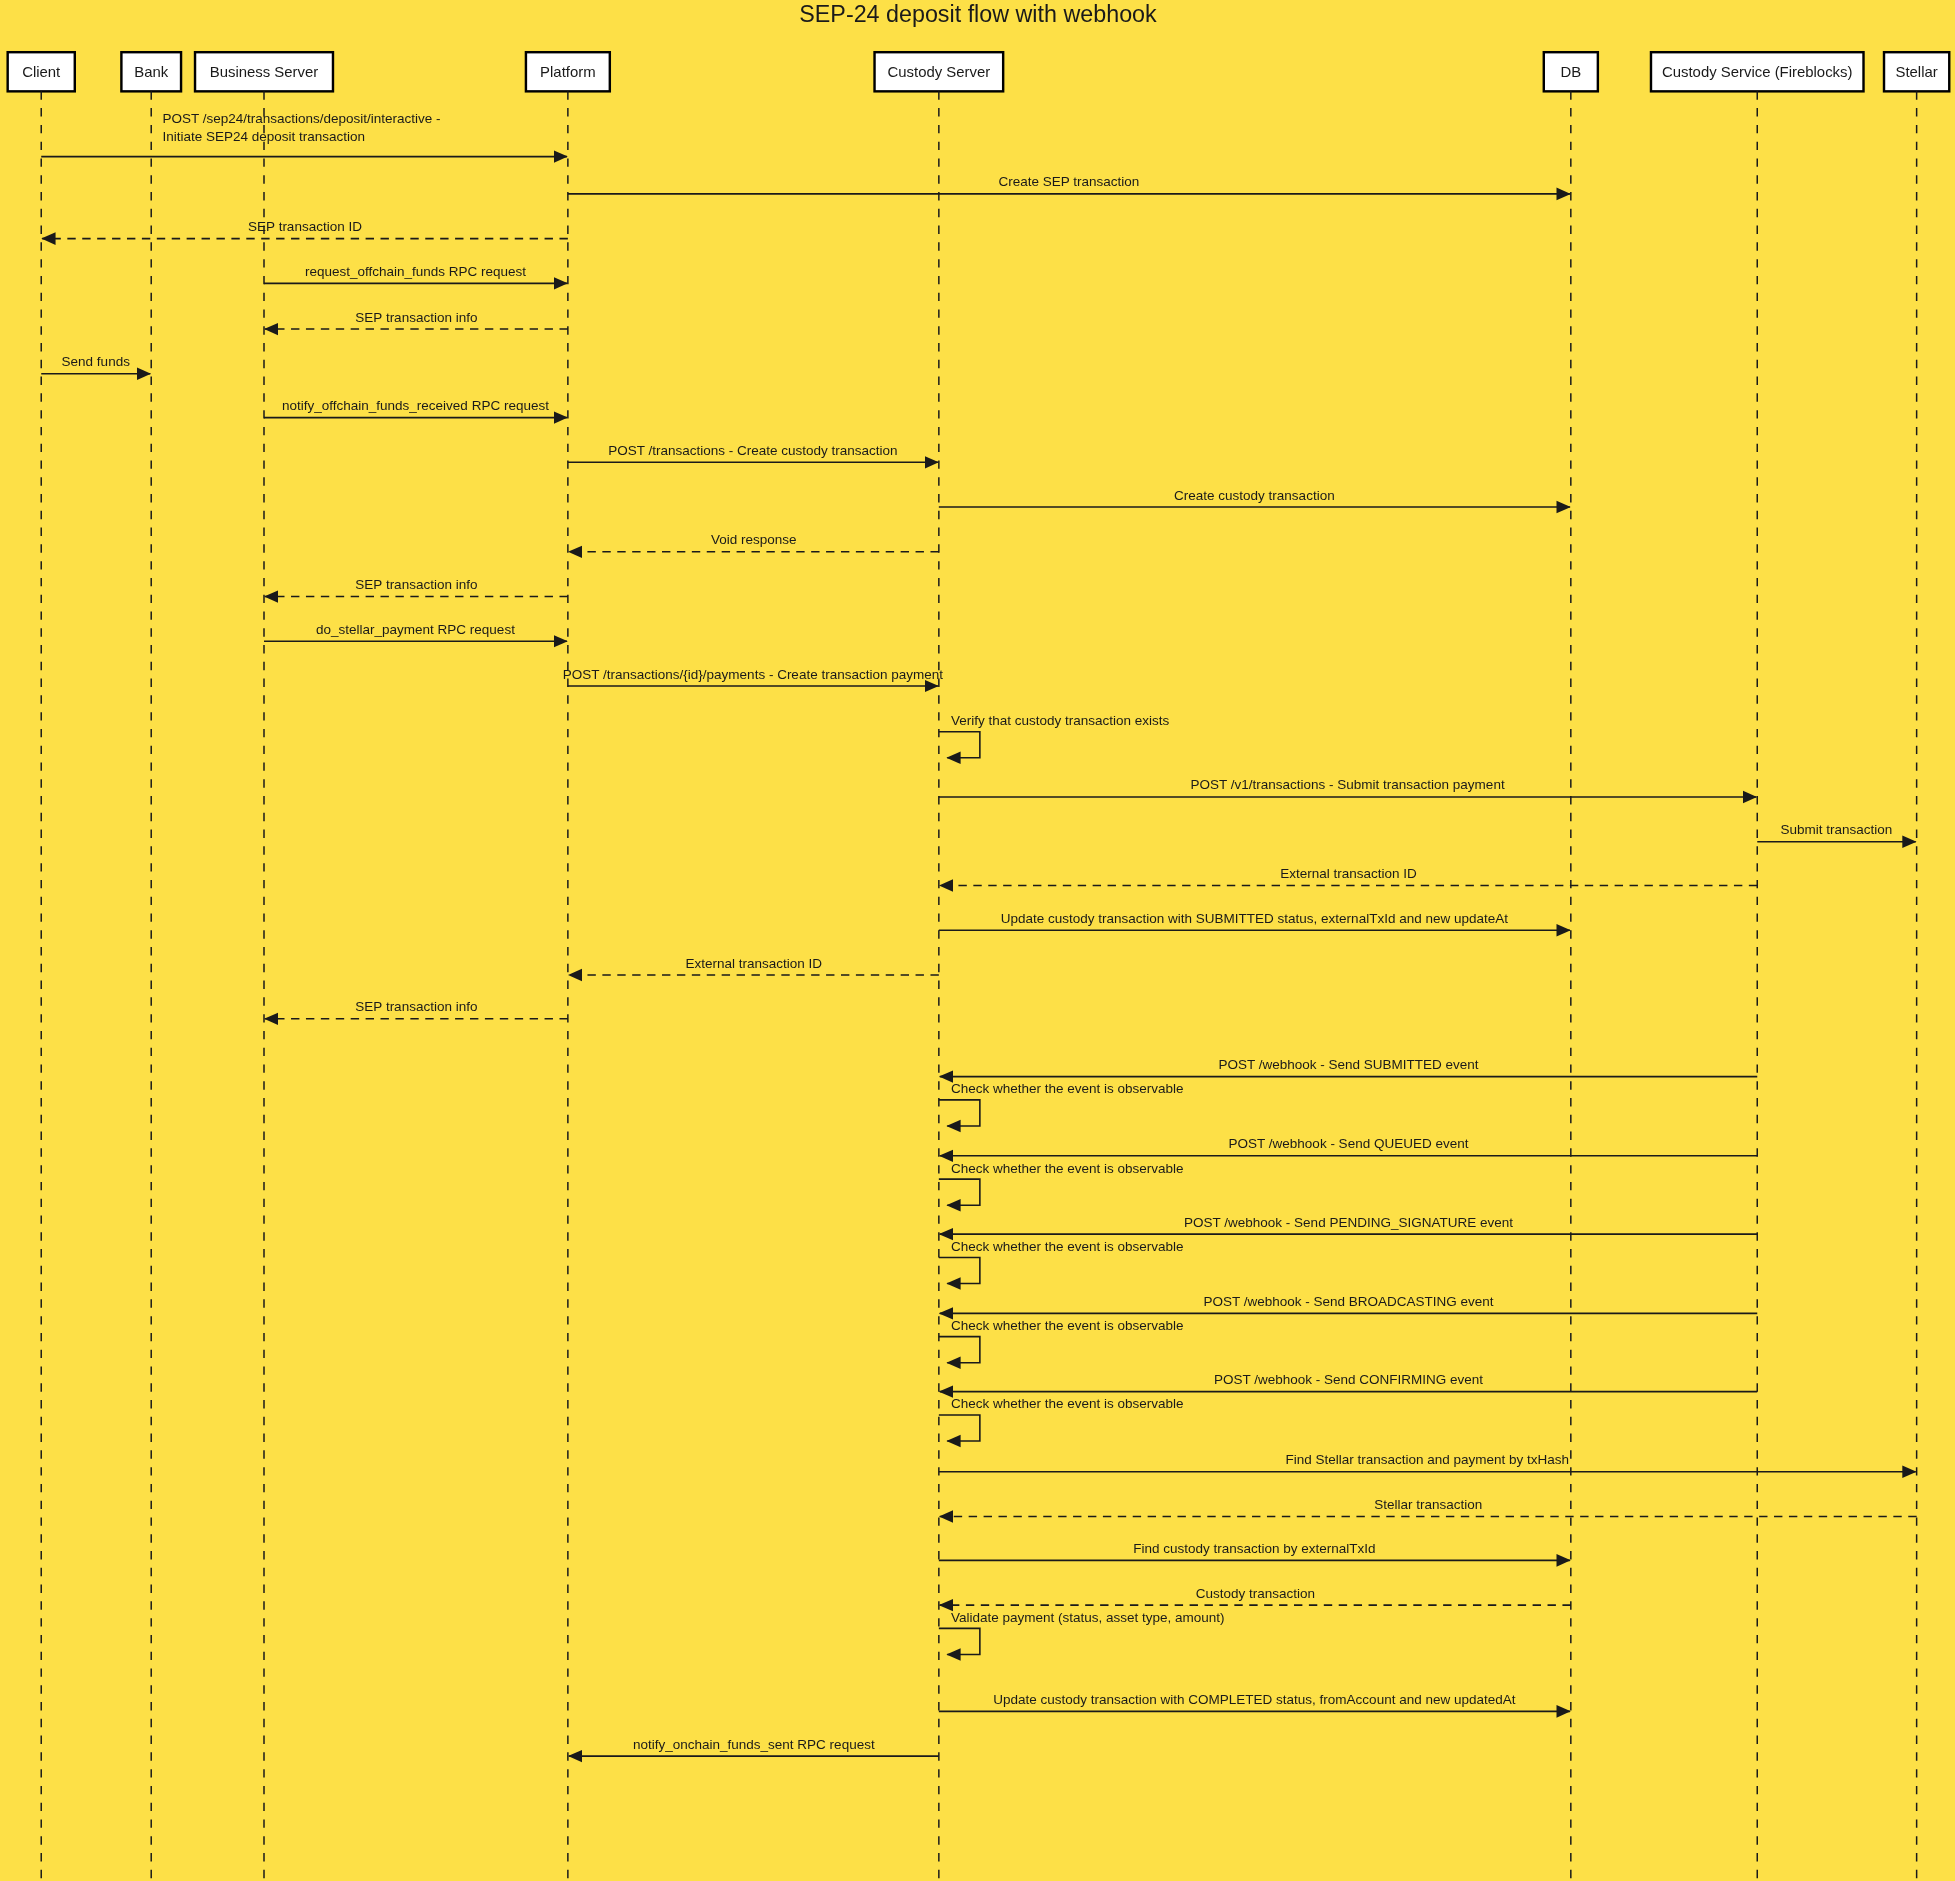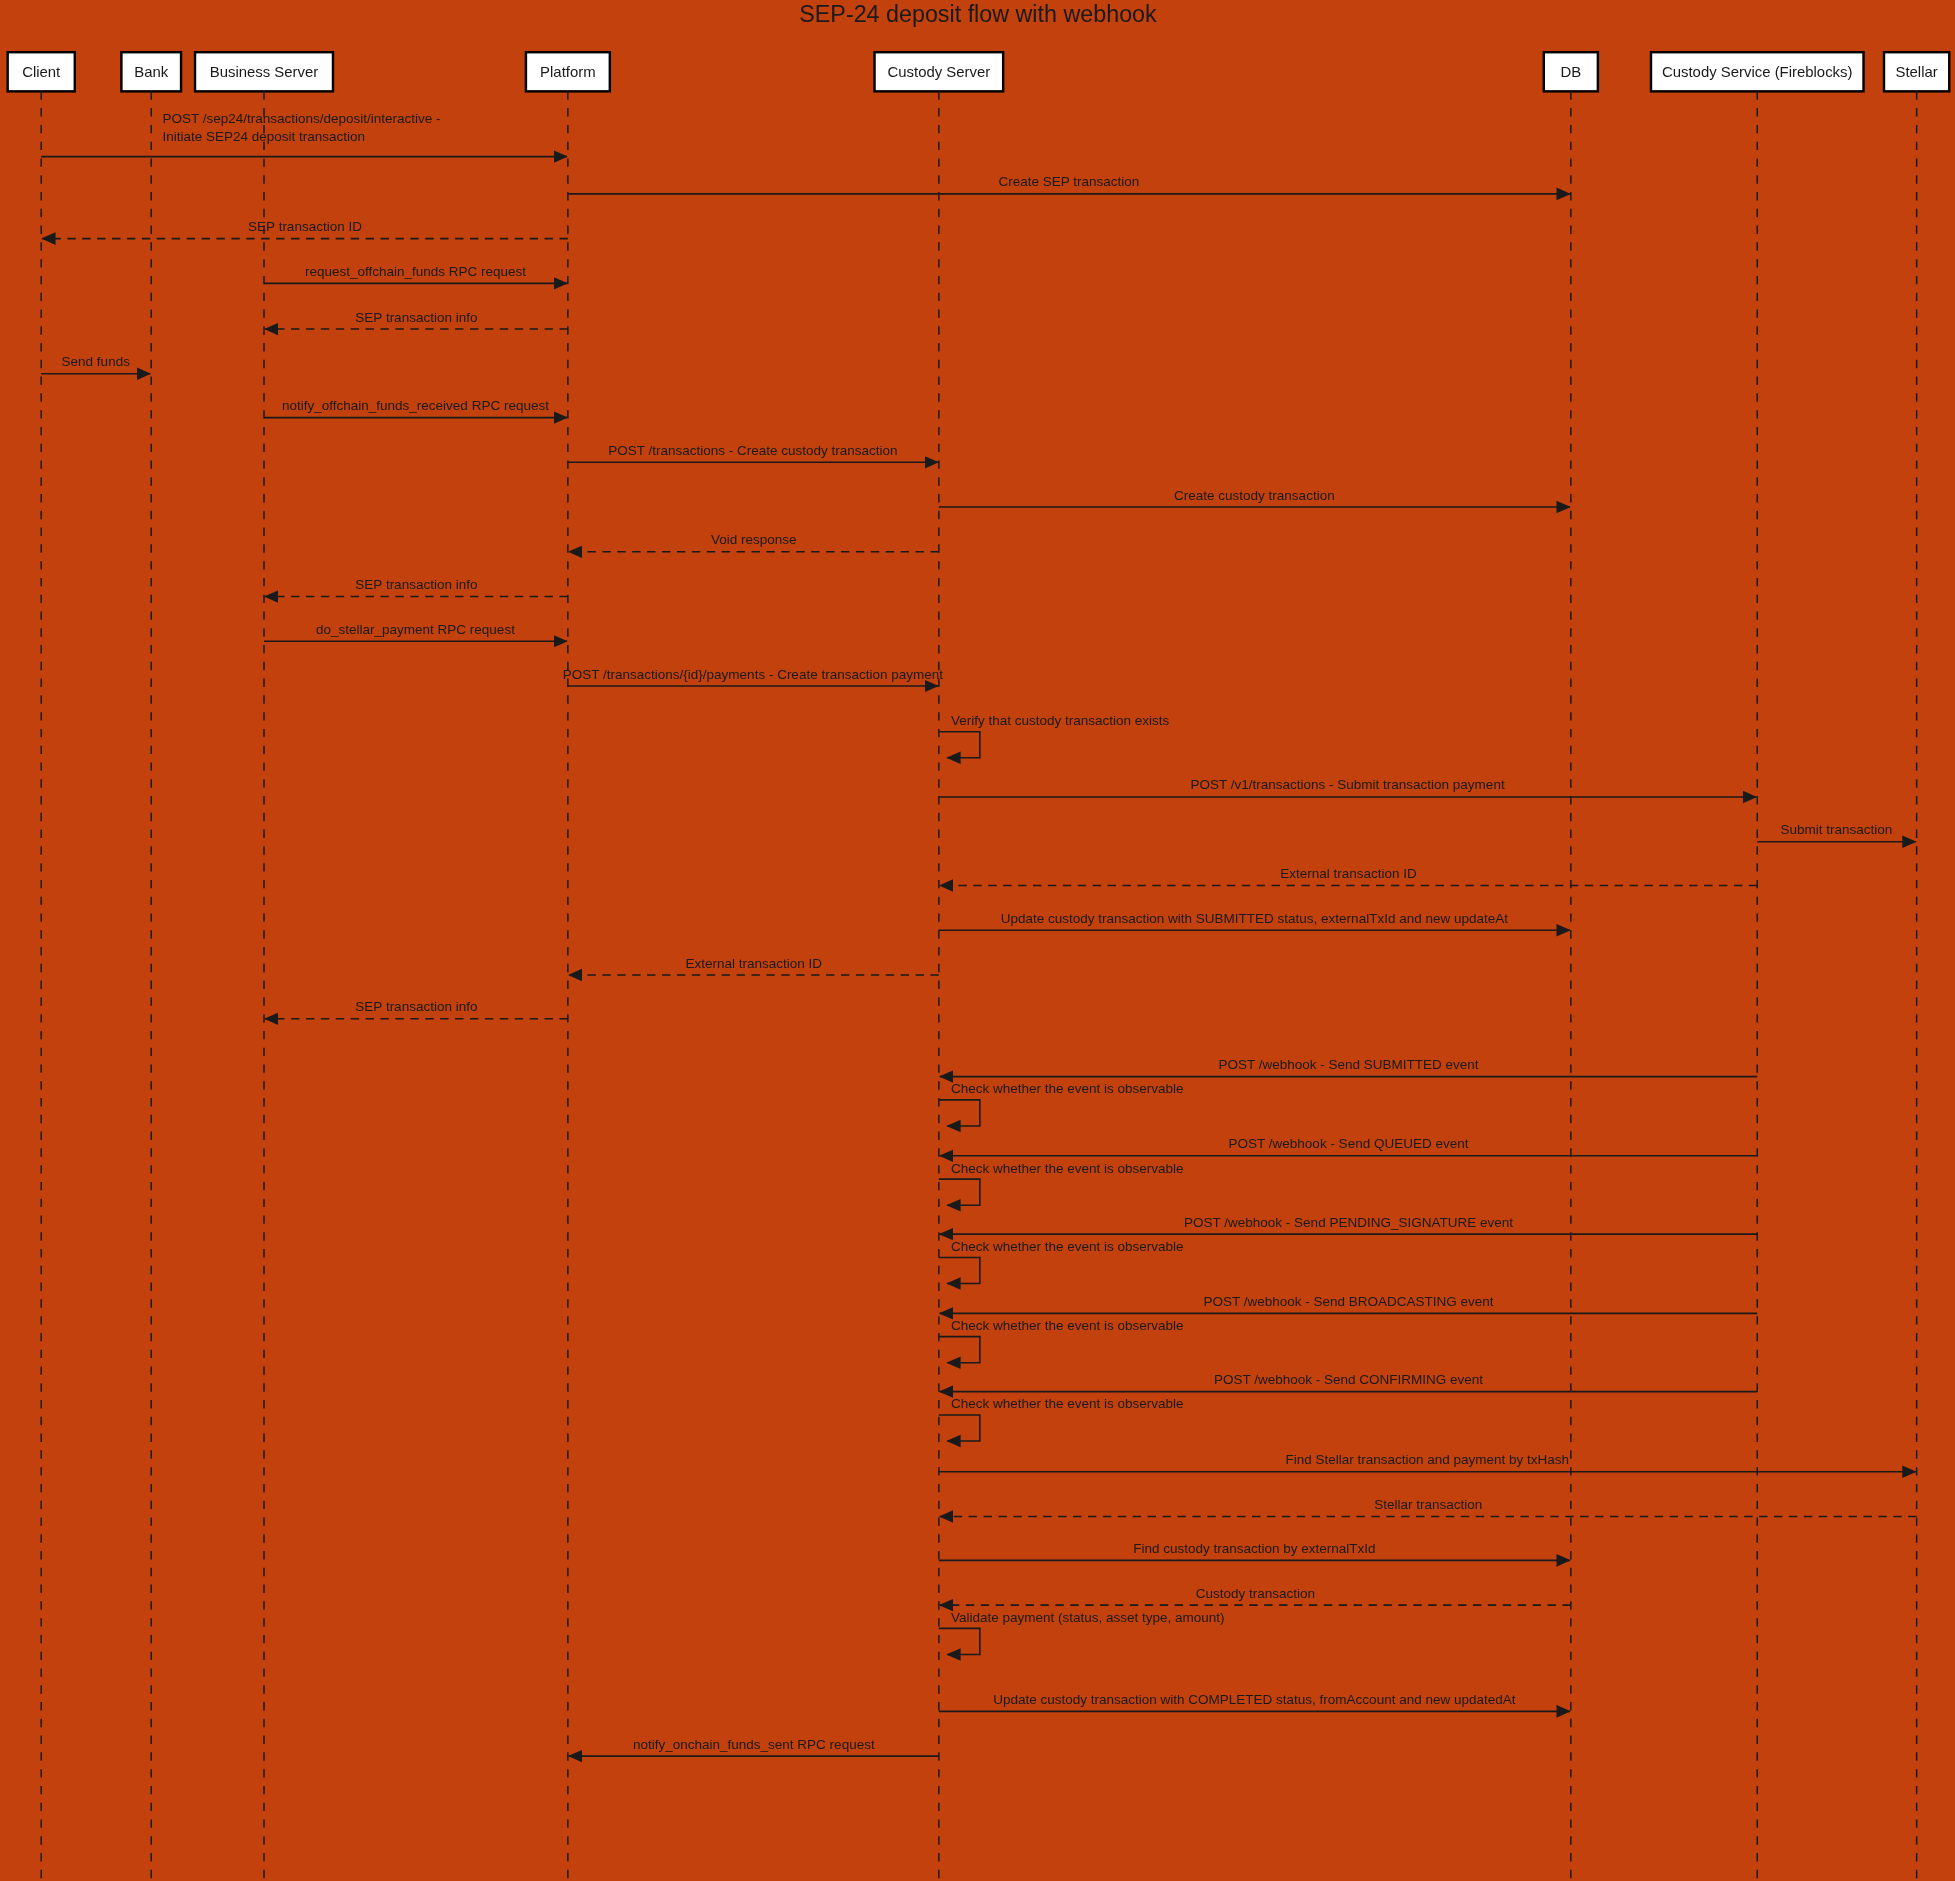--- a/index.html
+++ b/index.html
@@ -8,21 +8,21 @@
     background: #ffffff;
   }
   body {
     font-family: "Liberation Sans", sans-serif;
     color: #000000;
   }
   #diagram-root {
     position: relative;
     width: 1956px;
     height: 1881px;
-    background: #c2410c;
+    background: #fde047;
     overflow: hidden;
   }
   #seq-svg {
     position: absolute;
     top: 0;
     left: 0;
     width: 1956px;
     height: 1881px;
     display: block;
   }

